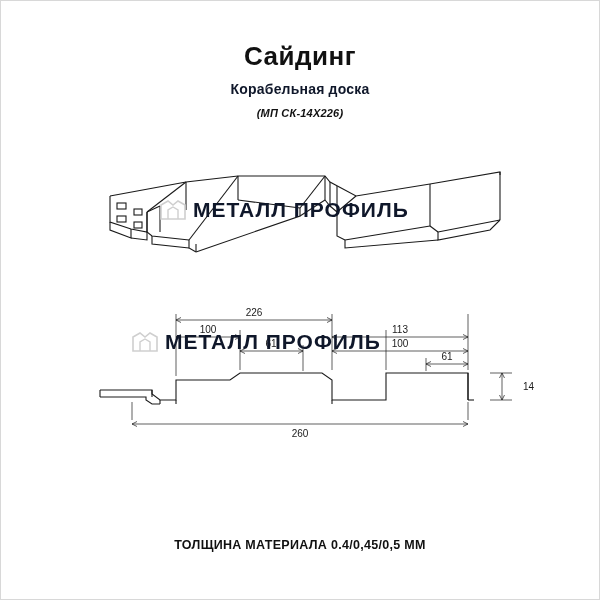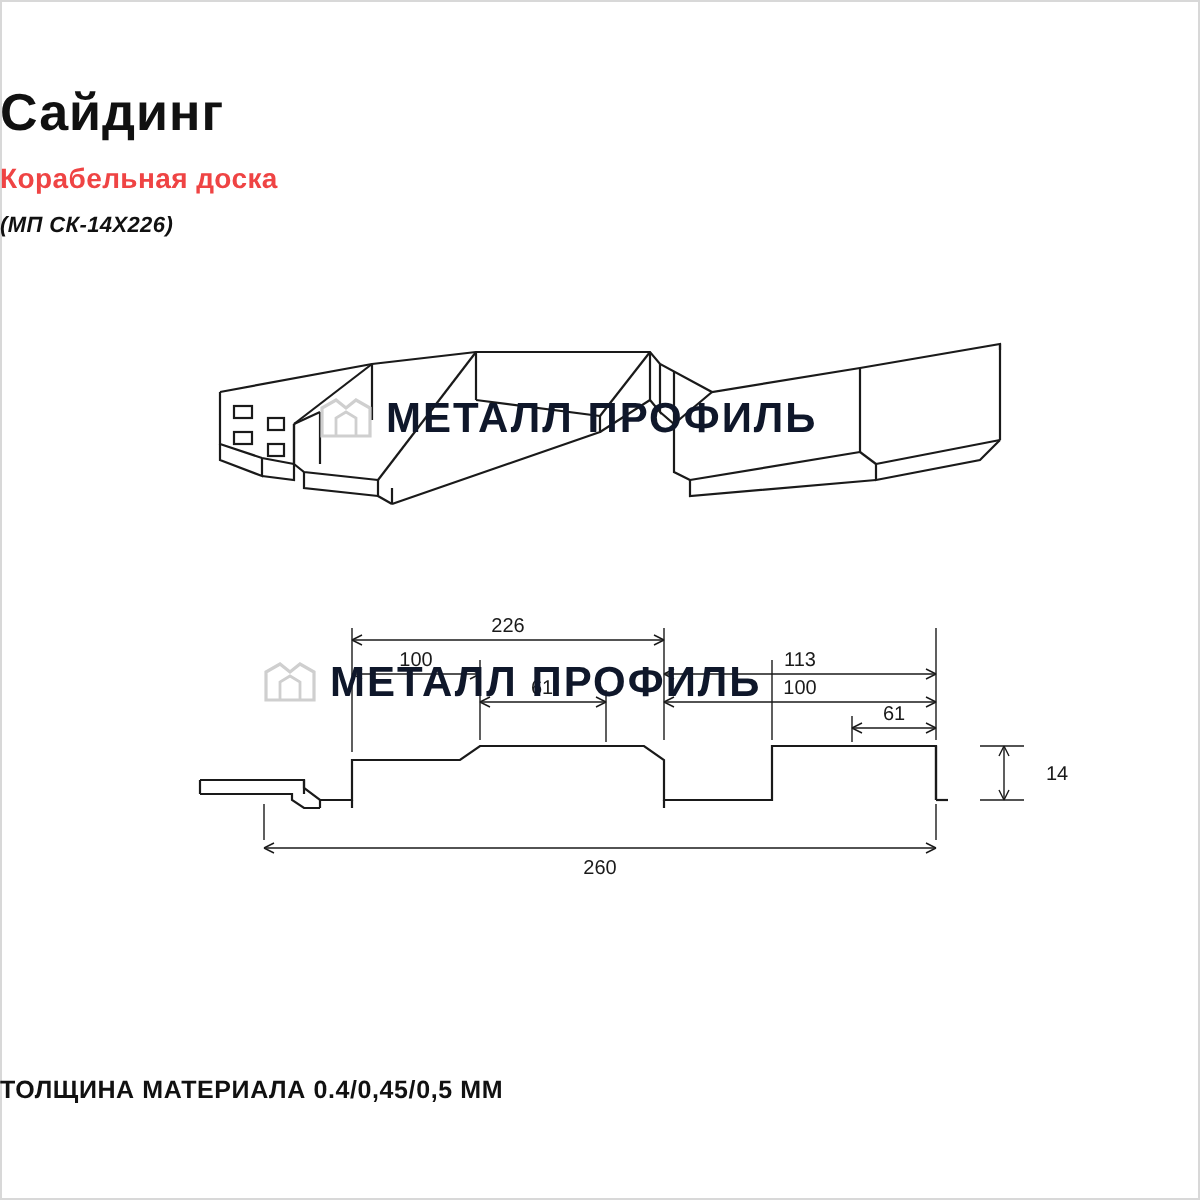--- a/index.html
+++ b/index.html
@@ -28,50 +28,50 @@
     height: 600px;
     border: 1px solid #d8d8d8;
     box-sizing: border-box;
     pointer-events: none;
   }
   .title-block {
     position: absolute;
     left: 0;
     top: 42px;
     width: 600px;
-    text-align: left;
+    text-align: center;
   }
   .title-main {
     font-size: 26px;
     font-weight: bold;
     letter-spacing: 0.5px;
     color: #111111;
     line-height: 1.1;
   }
   .title-sub {
     font-size: 14px;
     font-weight: bold;
-    color: #ef4444;
+    color: #0f172a;
     margin-top: 10px;
     letter-spacing: 0.2px;
   }
   .title-code {
     font-size: 11px;
     font-weight: bold;
     color: #111111;
     margin-top: 10px;
     letter-spacing: 0.2px;
     font-style: italic;
   }
   .footer-note {
     position: absolute;
     left: 0;
     bottom: 48px;
     width: 600px;
-    text-align: left;
+    text-align: center;
     font-size: 12.5px;
     font-weight: bold;
     color: #111111;
     letter-spacing: 0.3px;
   }
   .drawing-area {
     position: absolute;
     left: 0;
     top: 0;
     width: 600px;

